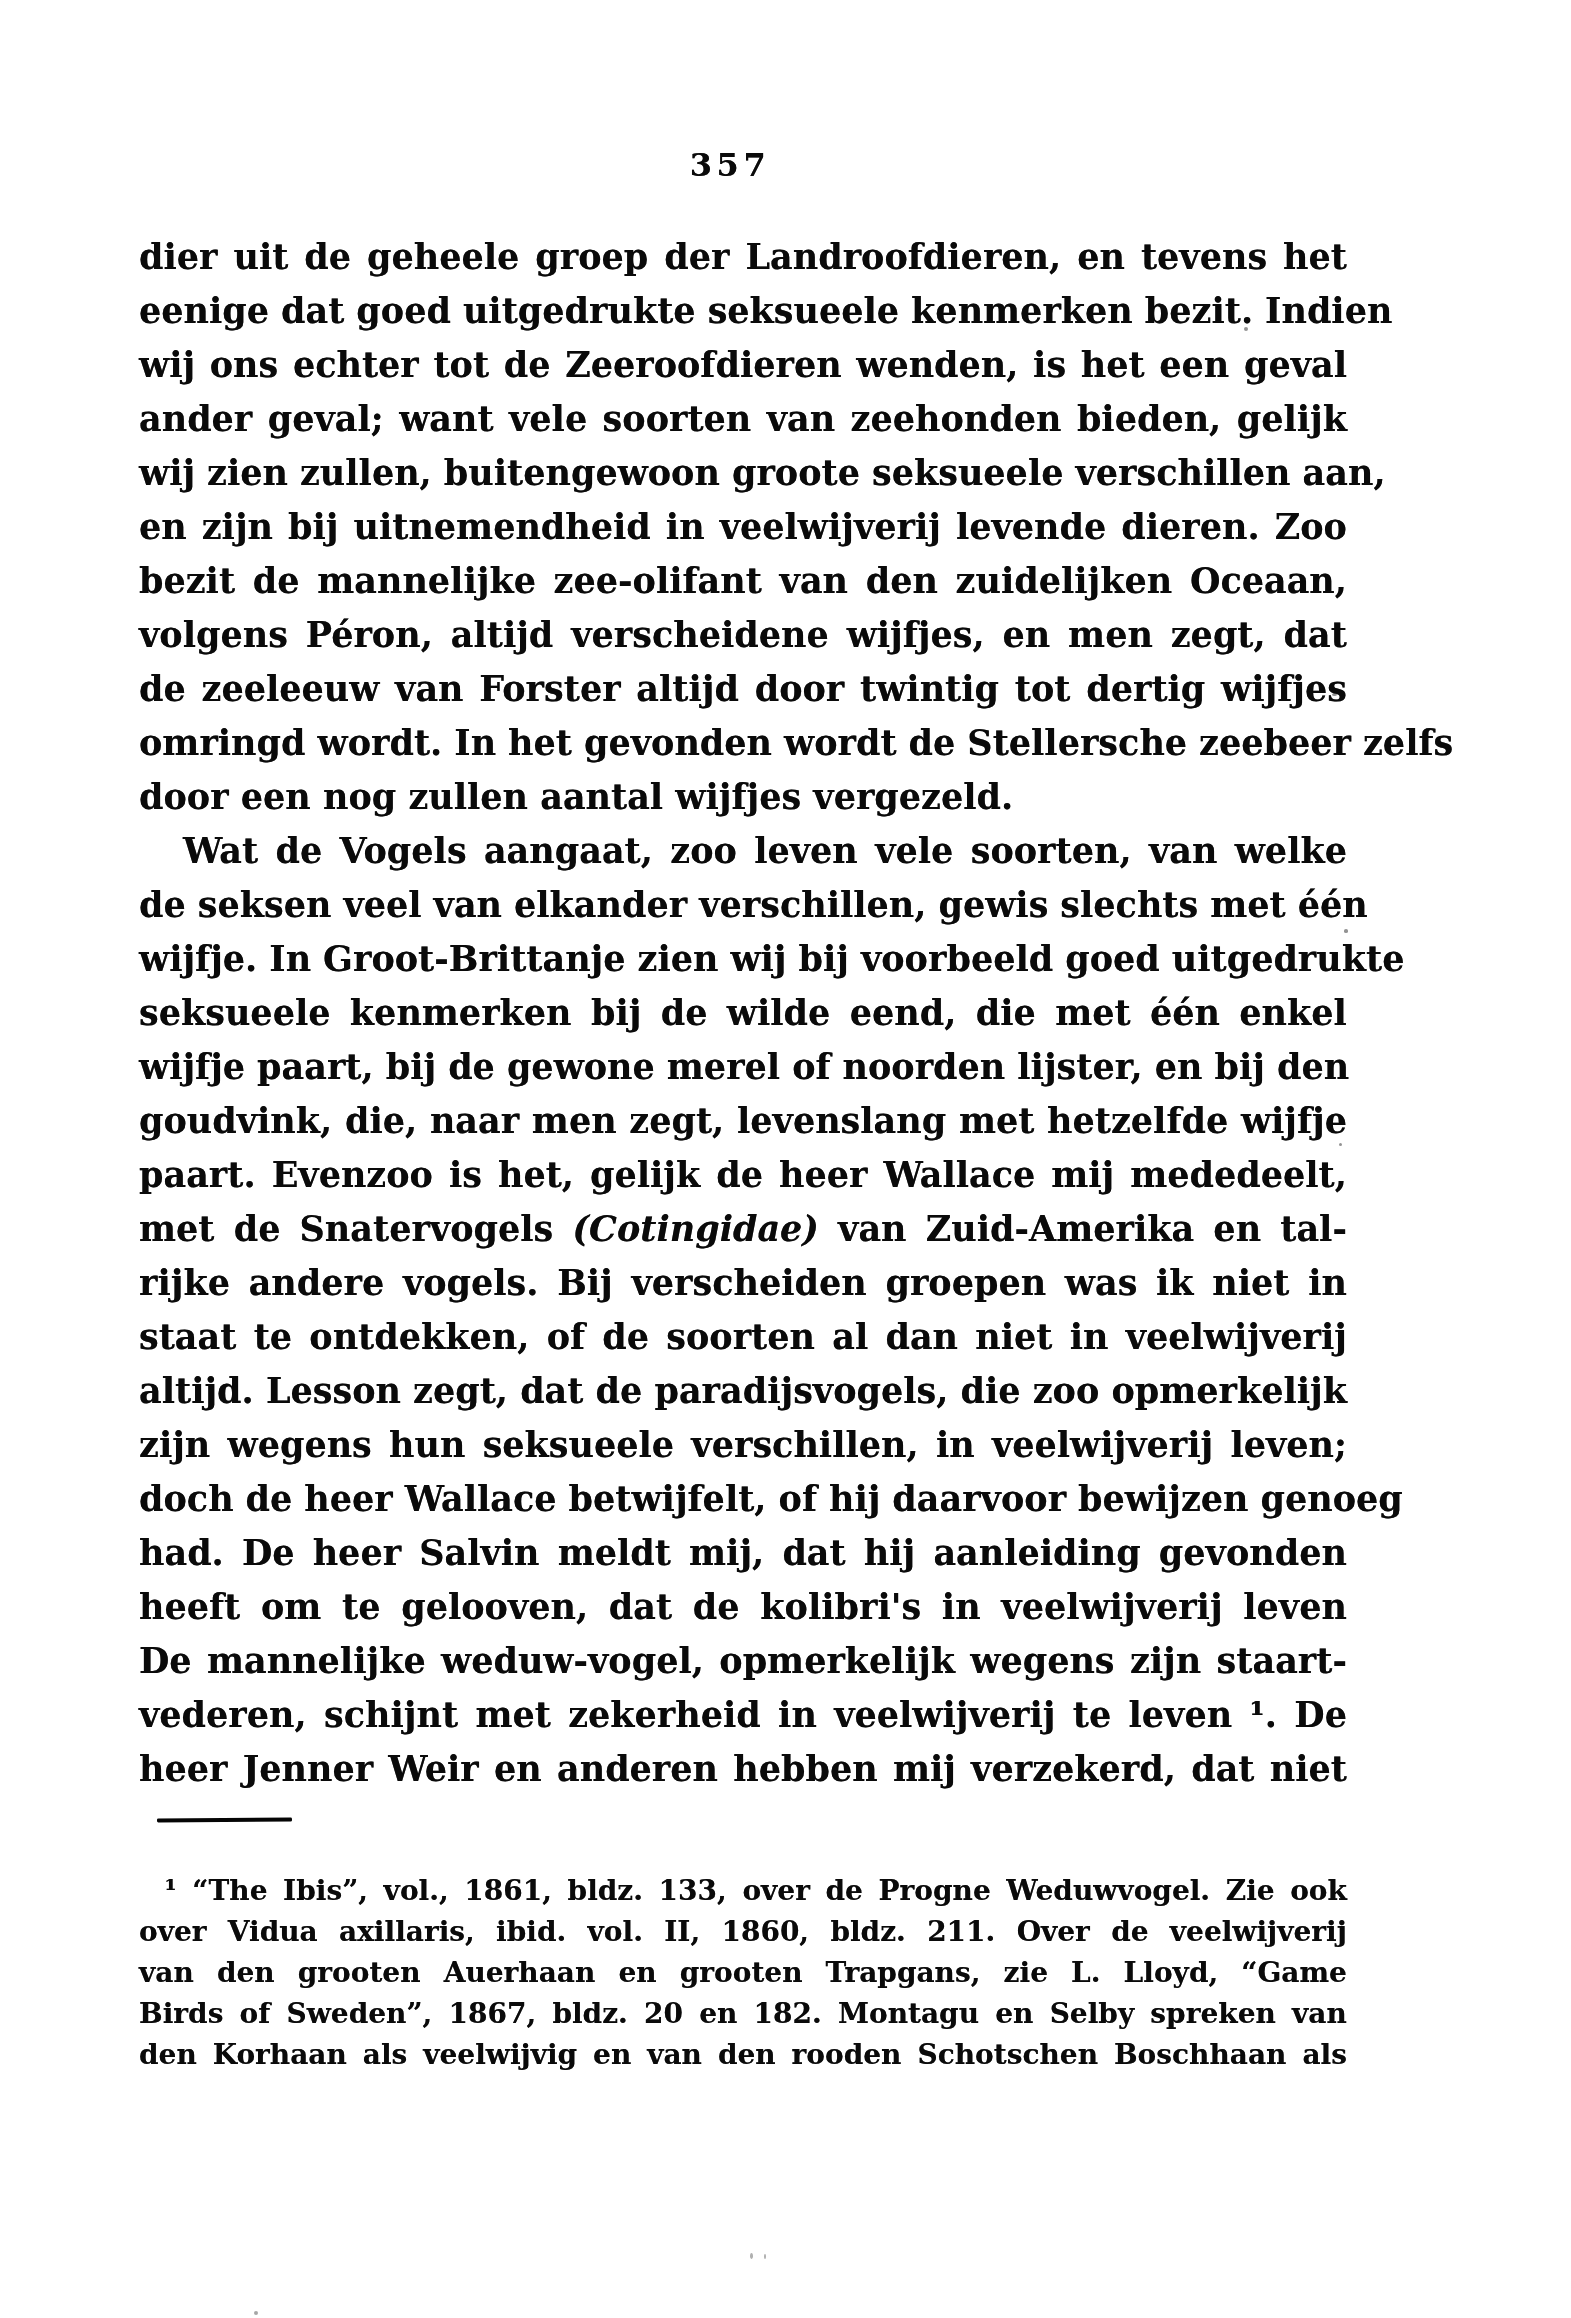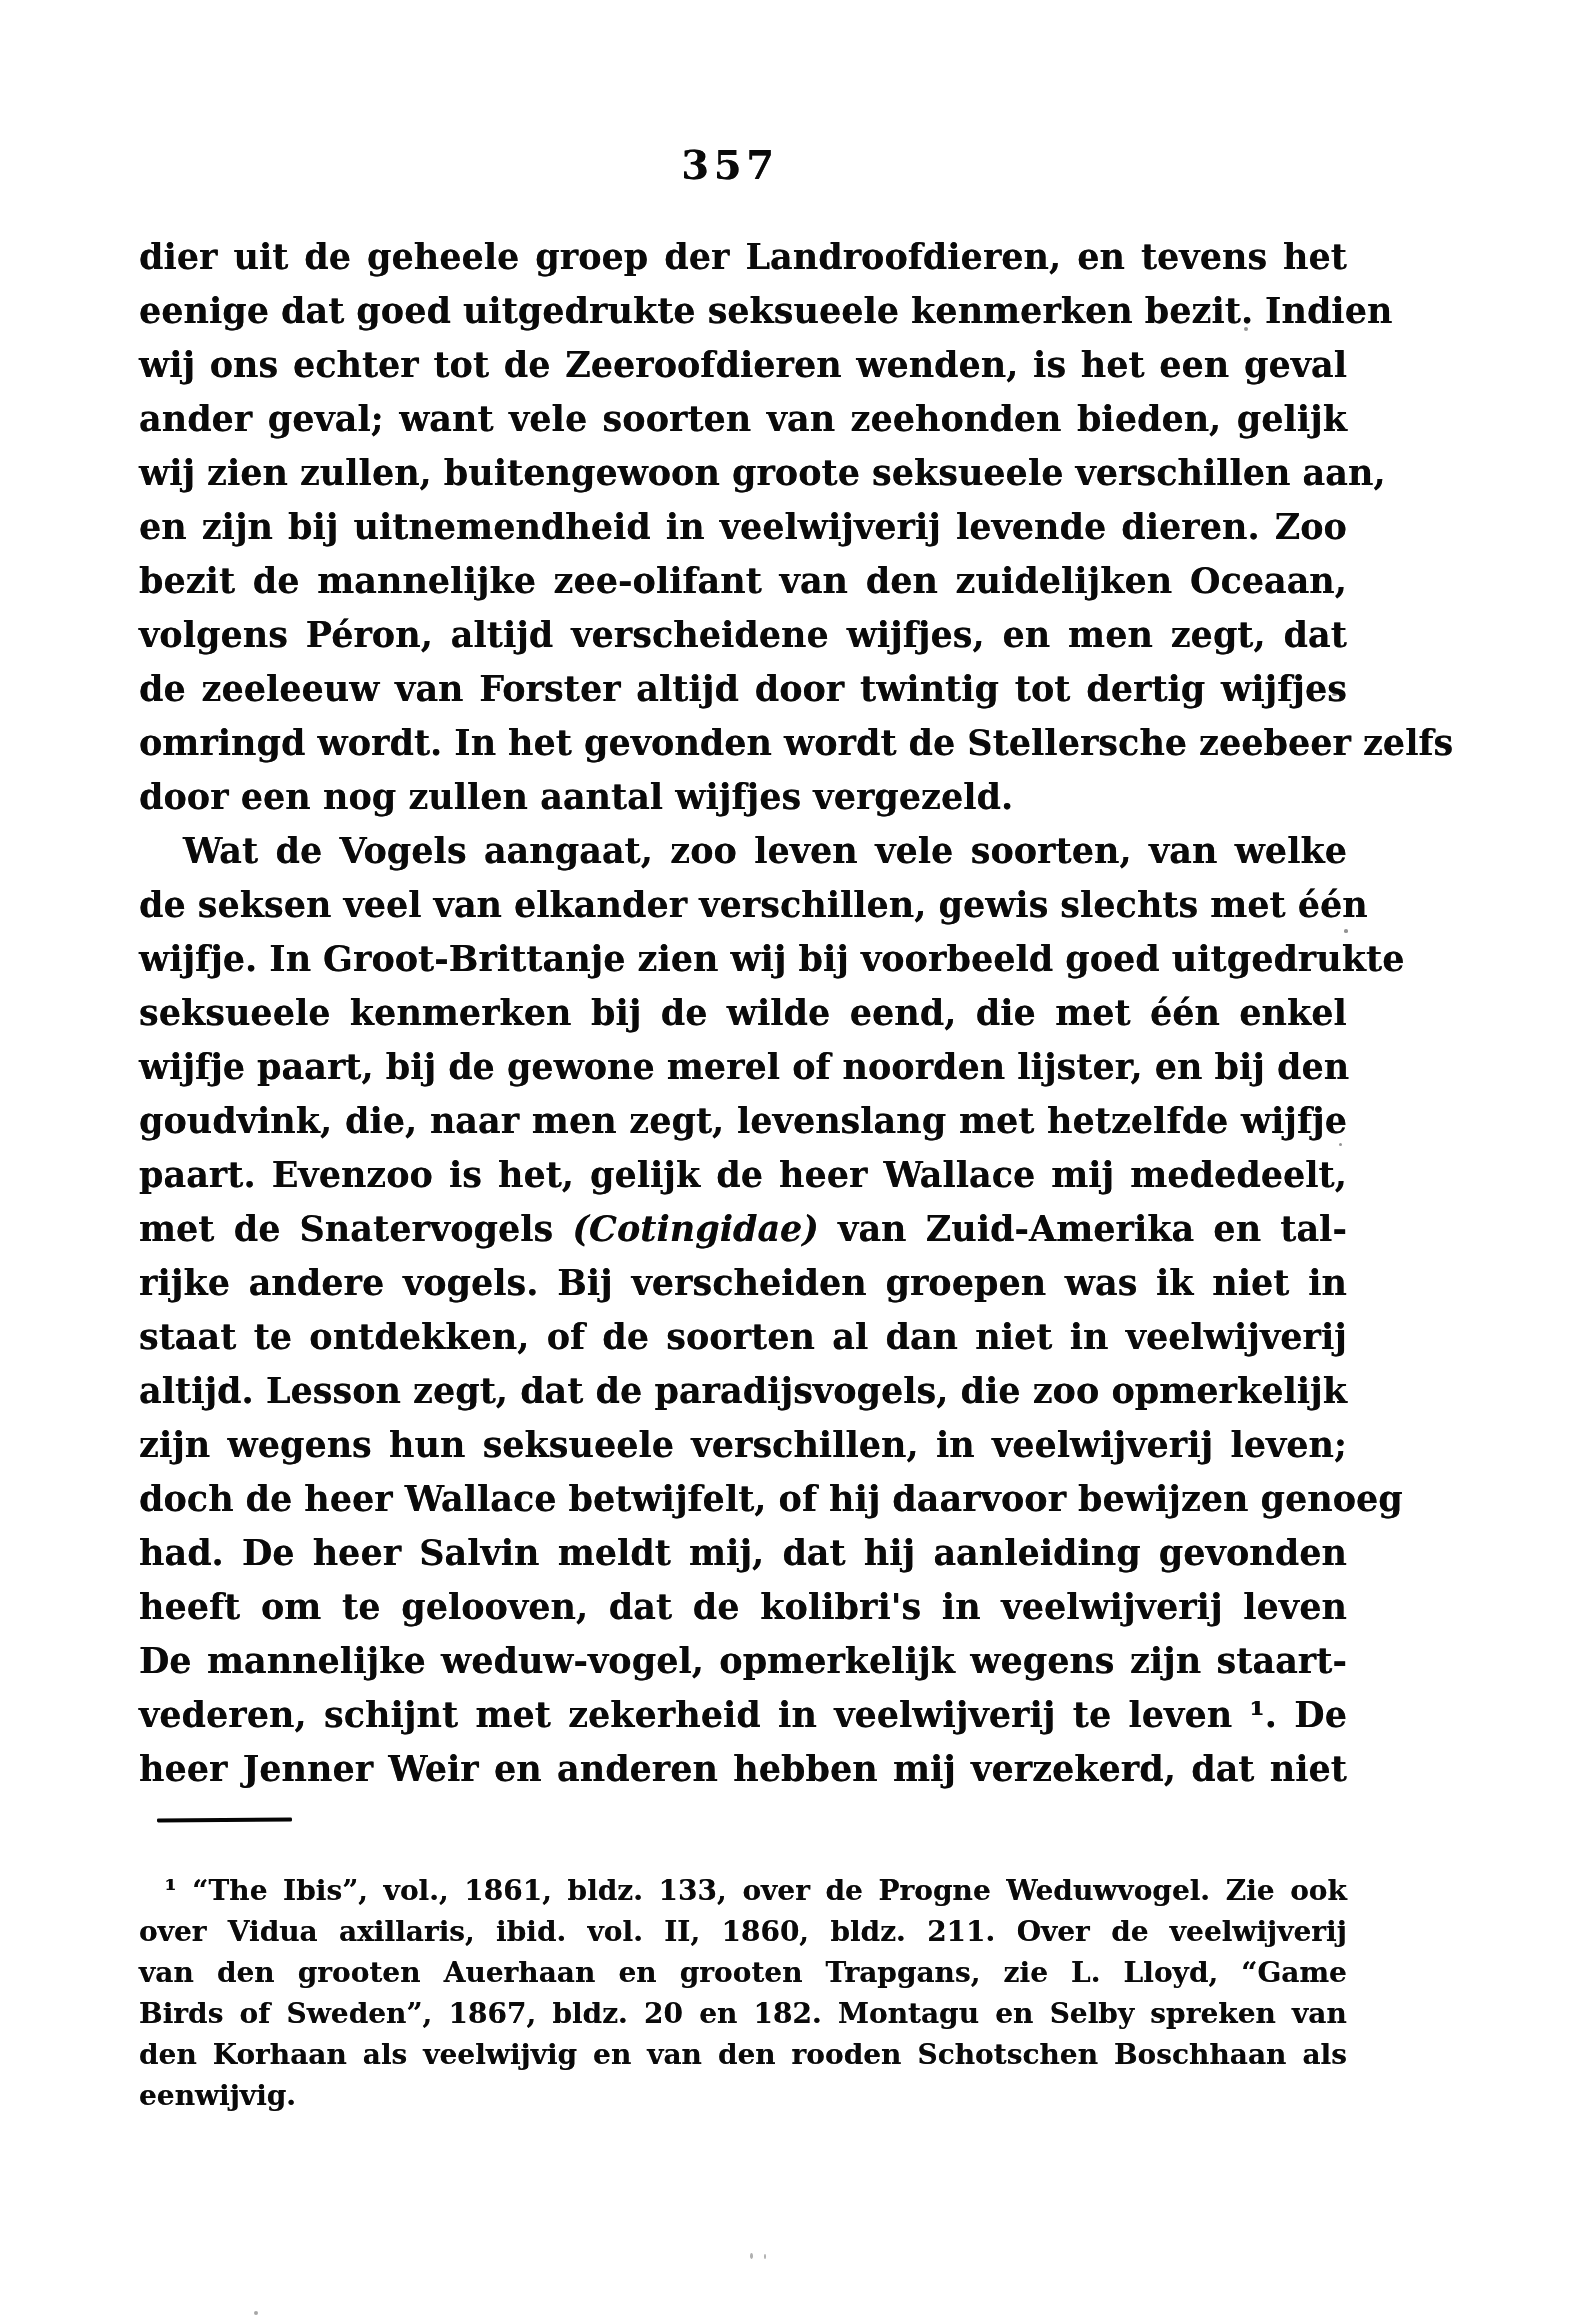--- a/index.html
+++ b/index.html
@@ -11,21 +11,21 @@
     overflow:hidden;
   }
   .page{
     position:absolute;left:0;top:0;width:1571px;height:2406px;
     background:var(--paper,#ffffff);
     color:var(--ink,#0a0a0a);
   }
   .page-number{
     position:absolute;left:139px;top:149px;width:1182px;
     text-align:center;
-    font-size:40px;line-height:32px;font-weight:bold;
+    font-size:32px;line-height:32px;font-weight:bold;
     letter-spacing:4.6px;
     text-shadow:0 0 0.5px rgba(0,0,0,.65);
   }
   .main-text{
     position:absolute;left:139px;top:230px;width:1208px;
     font-size:35px;line-height:54px;font-weight:bold;
     text-shadow:0 0 0.5px rgba(0,0,0,.6);
   }
   .footnote{
     position:absolute;left:139px;top:1870px;width:1208px;
@@ -455,21 +455,20 @@
         <span class="w">als</span>
         <span class="w">veelwijvig</span>
         <span class="w">en</span>
         <span class="w">van</span>
         <span class="w">den</span>
         <span class="w">rooden</span>
         <span class="w">Schotschen</span>
         <span class="w">Boschhaan</span>
         <span class="w">als</span>
       </div>
-      <div class="line">eenwijvig.</div>
     </div>
 
   <div class="artifact a1"></div>
   <div class="artifact a2"></div>
   <div class="artifact a3"></div>
   <div class="artifact a4"></div>
   <div class="artifact a5"></div>
   <div class="artifact a6"></div>
   <div class="artifact a7"></div>
 

